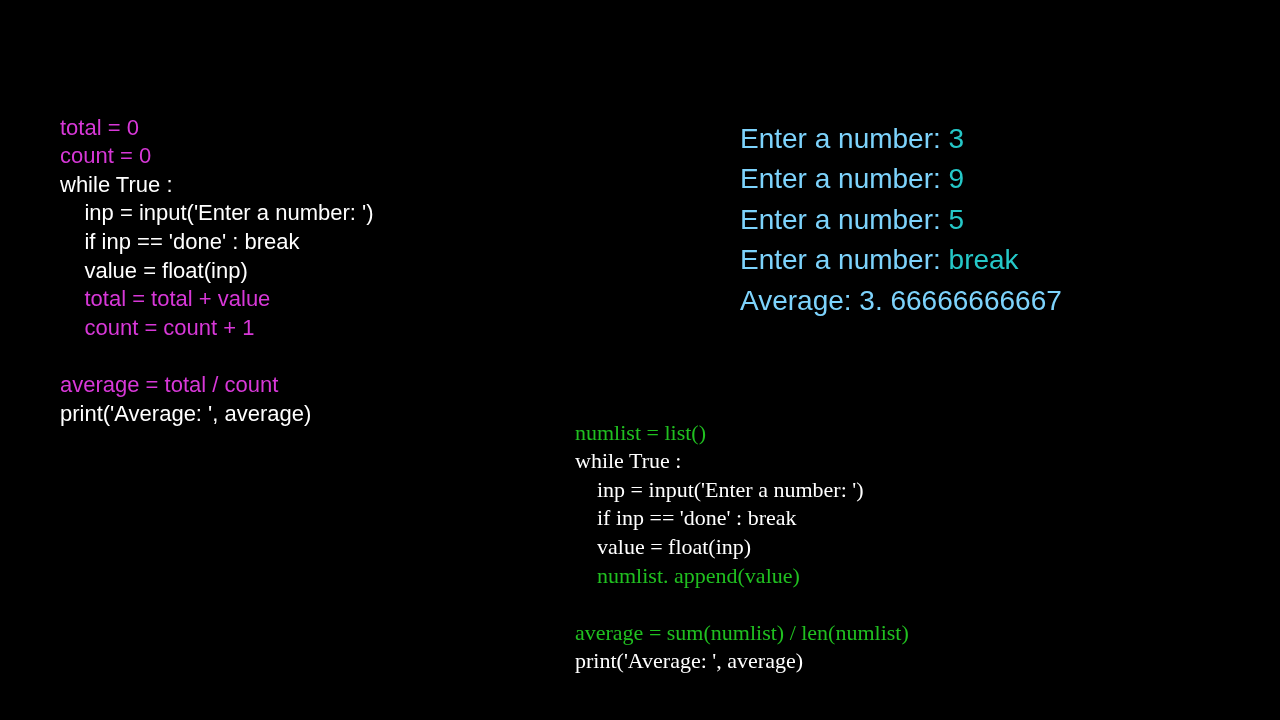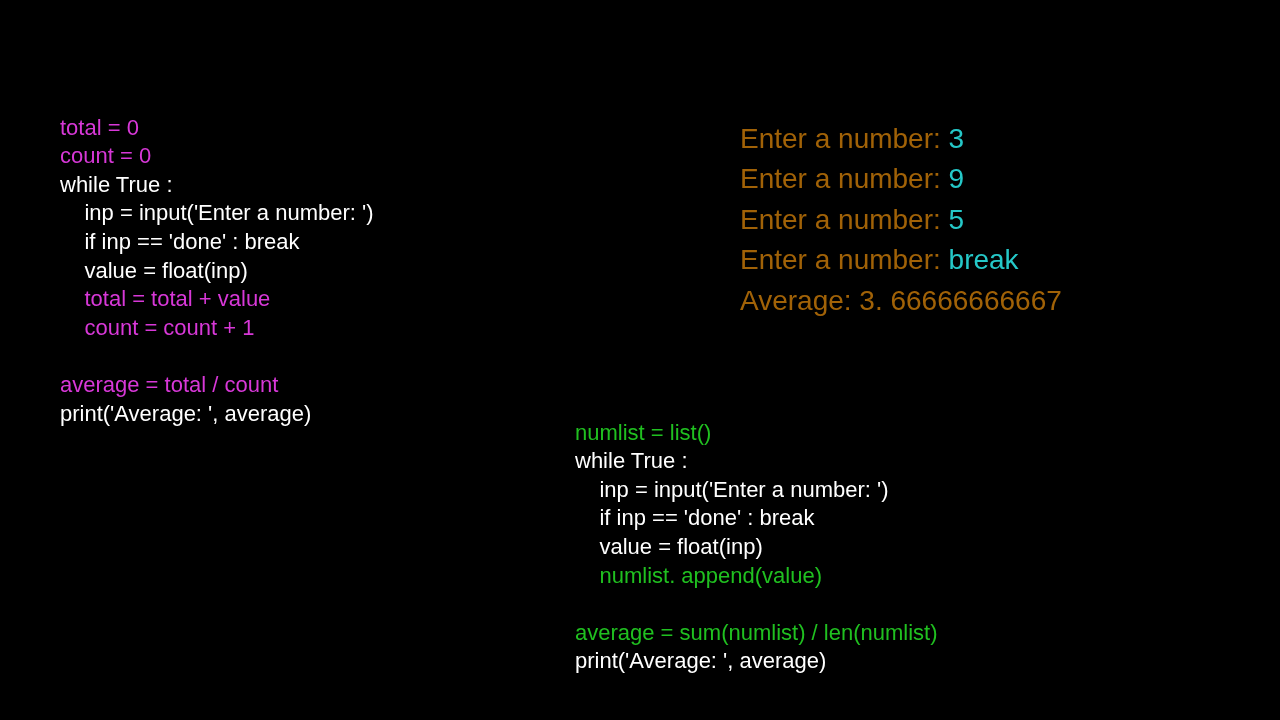--- a/index.html
+++ b/index.html
@@ -23,34 +23,35 @@
   .code-left {
     left: 60px;
     top: 85px;
     font-size: 22px;
     line-height: 1.3;
   }
   .magenta { color: #d838d8; }
   .white   { color: #ffffff; }
   .green   { color: #20c020; }
   .cyan    { color: #25c8c8; }
-  .yellow  { color: #a16207; }
+  .yellow  { color: #7dd3fc; }
 
   .output {
     left: 740px;
     top: 78px;
     font-size: 28px;
     line-height: 1.45;
   }
 
   .code-right {
     left: 575px;
     top: 390px;
     font-size: 22px;
     line-height: 1.3;
+    font-family: Liberation Serif, serif;
   }
 </style>
 </head>
 <body>
 
 <div class="stage">
 
   <div class="block code-left">
 <span class="magenta">total = 0</span>
 <span class="magenta">count = 0</span>

